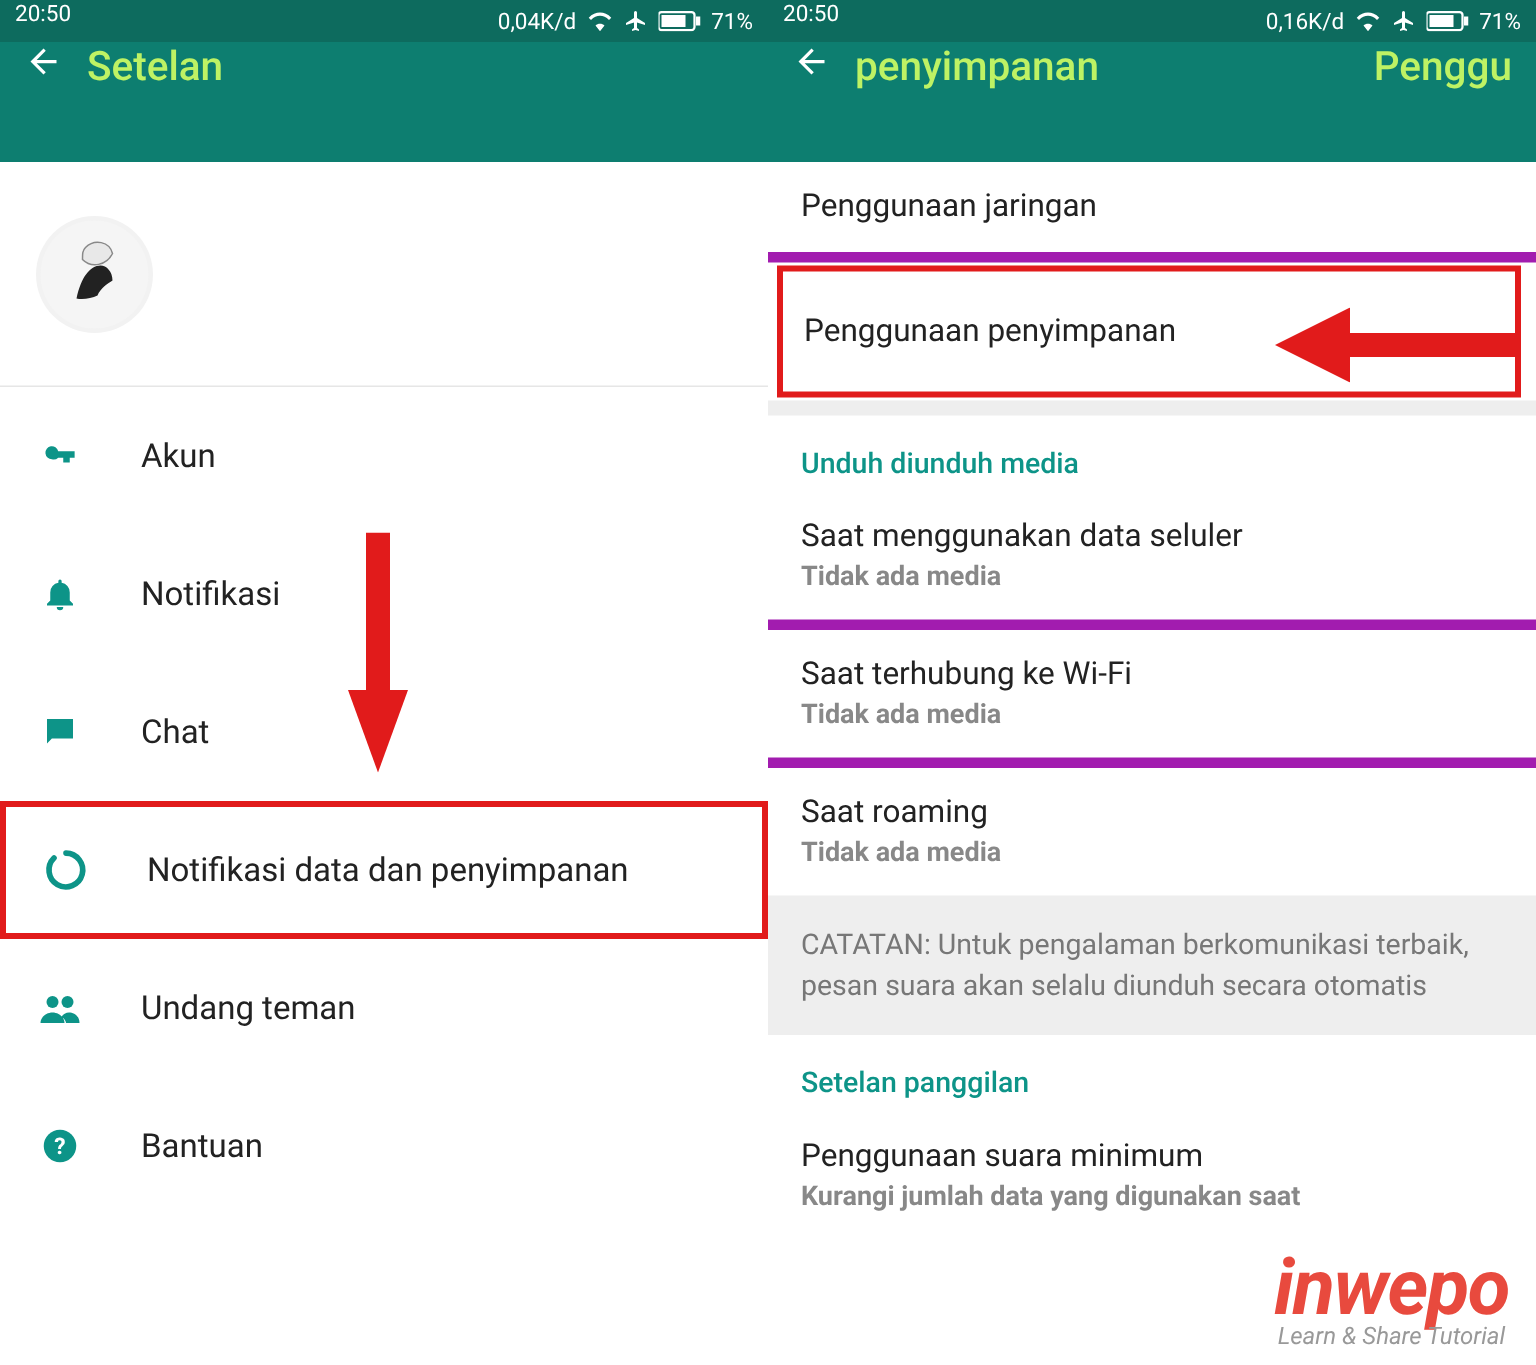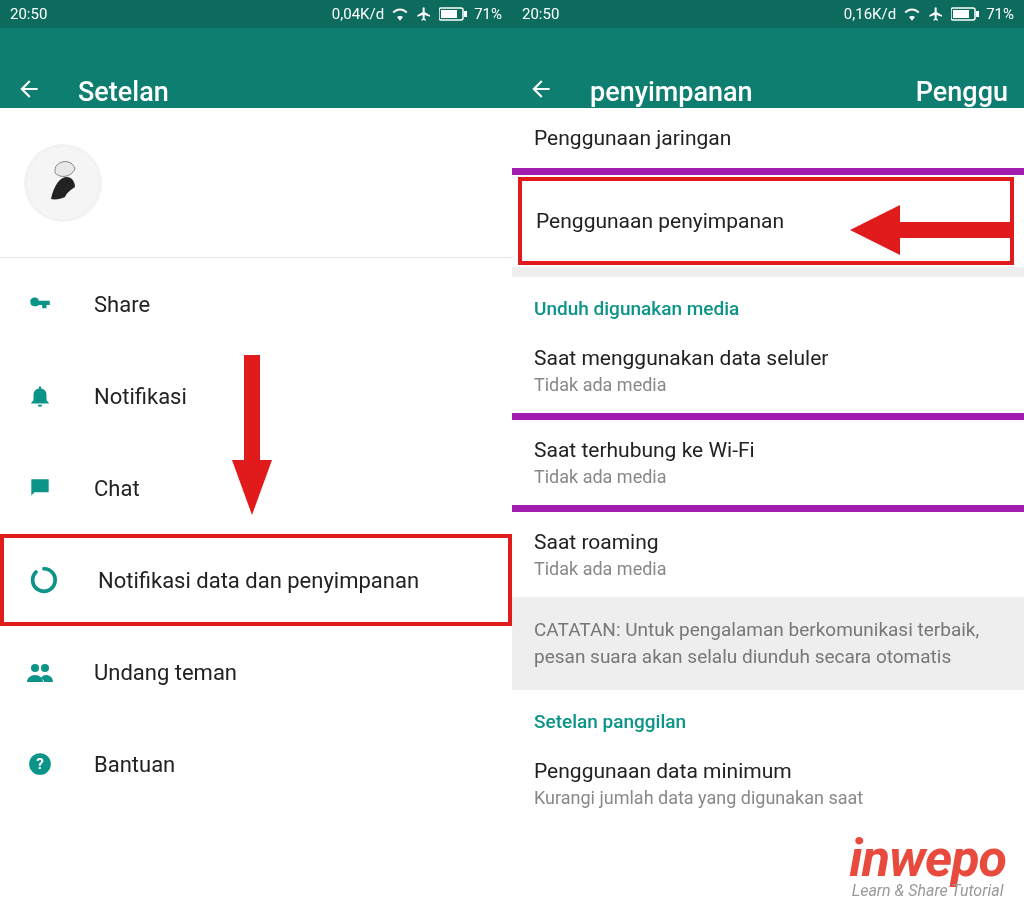--- a/index.html
+++ b/index.html
@@ -18,36 +18,35 @@
     display: flex;
     flex-direction: column;
     background: #fff;
     position: relative;
   }
   .statusbar {
     height: 28px;
     background: #0d6b5e;
     color: #fff;
     display: flex;
-    align-items: center;
     font-size: 15px;
     padding: 0 10px;
   }
   .statusbar .time { flex: 0 0 auto; }
   .statusbar .spacer { flex: 1; }
   .statusbar .right { display: flex; align-items: center; gap: 7px; }
   .statusbar .icon { display:inline-flex; align-items:center; }
   .appbar {
     height: 80px;
     background: #0d7e70;
-    color: #ffffff;
-    display: flex;
-    align-items: flex-end;
+    color: #bef264;
+    display: flex;
+    align-items: flex-start;
     padding: 0 16px;
-    gap: 36px;
+    gap: 16px;
   }
   .appbar .back { font-size: 26px; }
   .appbar .title { font-size: 27px; font-weight: 500; }
   .appbar .title-right { margin-left: auto; font-size: 27px; font-weight: 500; }
   .profile-row {
     height: 150px;
     display: flex;
     align-items: center;
     padding: 0 24px;
     border-bottom: 1px solid #e6e6e6;
@@ -73,21 +72,21 @@
   }
   .highlight-box {
     border: 4px solid #e11b1b;
   }
   
   .list-item {
     padding: 18px 22px;
     border-bottom: 7px solid #a21caf;
   }
   .list-item .primary { font-size: 21px; color: #222; }
-  .list-item .secondary { font-size: 18px; color: #888; margin-top: 4px; }
+  .list-item .secondary { font-size: 18px; color: #888; margin-top: 4px; font-weight: bold; }
   .section-header {
     padding: 20px 22px 8px;
     font-size: 19px;
     font-weight: 500;
     color: #0d9488;
   }
   .gray-section {
     background: #eeeeee;
     padding: 20px 22px;
     font-size: 19px;
@@ -187,21 +186,21 @@
     </div>
   </div>
 
   <div class="settings-list">
     <div class="settings-item">
       <span class="iconbox">
         <svg width="26" height="26" viewBox="0 0 24 24">
             <path fill="#0d9488" d="M7 14a4 4 0 1 1 3.9-5H21v4h-3v3h-4v-3h-3.1A4 4 0 0 1 7 14z"></path>
           </svg>
       </span>
-      <span>Share</span>
+      <span>Akun</span>
     </div>
     <div class="settings-item">
       <span class="iconbox">
         <svg width="26" height="26" viewBox="0 0 24 24">
             <path fill="#0d9488" d="M12 22a2 2 0 0 0 2-2h-4a2 2 0 0 0 2 2zm6-6V11a6 6 0 0 0-5-5.9V4a1 1 0 0 0-2 0v1.1A6 6 0 0 0 6 11v5l-2 2v1h16v-1l-2-2z"></path>
           </svg>
       </span>
       <span>Notifikasi</span>
     </div>
     <div class="settings-item">
@@ -289,41 +288,41 @@
   <div class="list-item">
     <div class="primary">Penggunaan jaringan</div>
   </div>
 
   <div class="right-highlight">
     <div class="primary">Penggunaan penyimpanan</div>
   </div>
 
   <div class="sep-gray"></div>
 
-  <div class="section-header">Unduh digunakan media</div>
+  <div class="section-header">Unduh diunduh media</div>
 
   <div class="list-item">
     <div class="primary">Saat menggunakan data seluler</div>
     <div class="secondary">Tidak ada media</div>
   </div>
   <div class="list-item">
     <div class="primary">Saat terhubung ke Wi-Fi</div>
     <div class="secondary">Tidak ada media</div>
   </div>
   <div class="list-item" style="border-bottom:none">
     <div class="primary">Saat roaming</div>
     <div class="secondary">Tidak ada media</div>
   </div>
 
   <div class="gray-section">CATATAN: Untuk pengalaman berkomunikasi terbaik, pesan suara akan selalu diunduh secara otomatis</div>
 
   <div class="section-header">Setelan panggilan</div>
 
   <div class="list-item" style="border-bottom:none; padding-bottom:4px;">
-    <div class="primary">Penggunaan data minimum</div>
+    <div class="primary">Penggunaan suara minimum</div>
     <div class="secondary">Kurangi jumlah data yang digunakan saat</div>
   </div>
 </div>
 
 <div class="arrow-left">
   <svg width="160" height="50" viewBox="0 0 160 50">
       <rect x="45" y="17" width="115" height="16" fill="#e11b1b"></rect>
       <polygon points="50,0 50,50 0,25" fill="#e11b1b"></polygon>
     </svg>
 </div>

